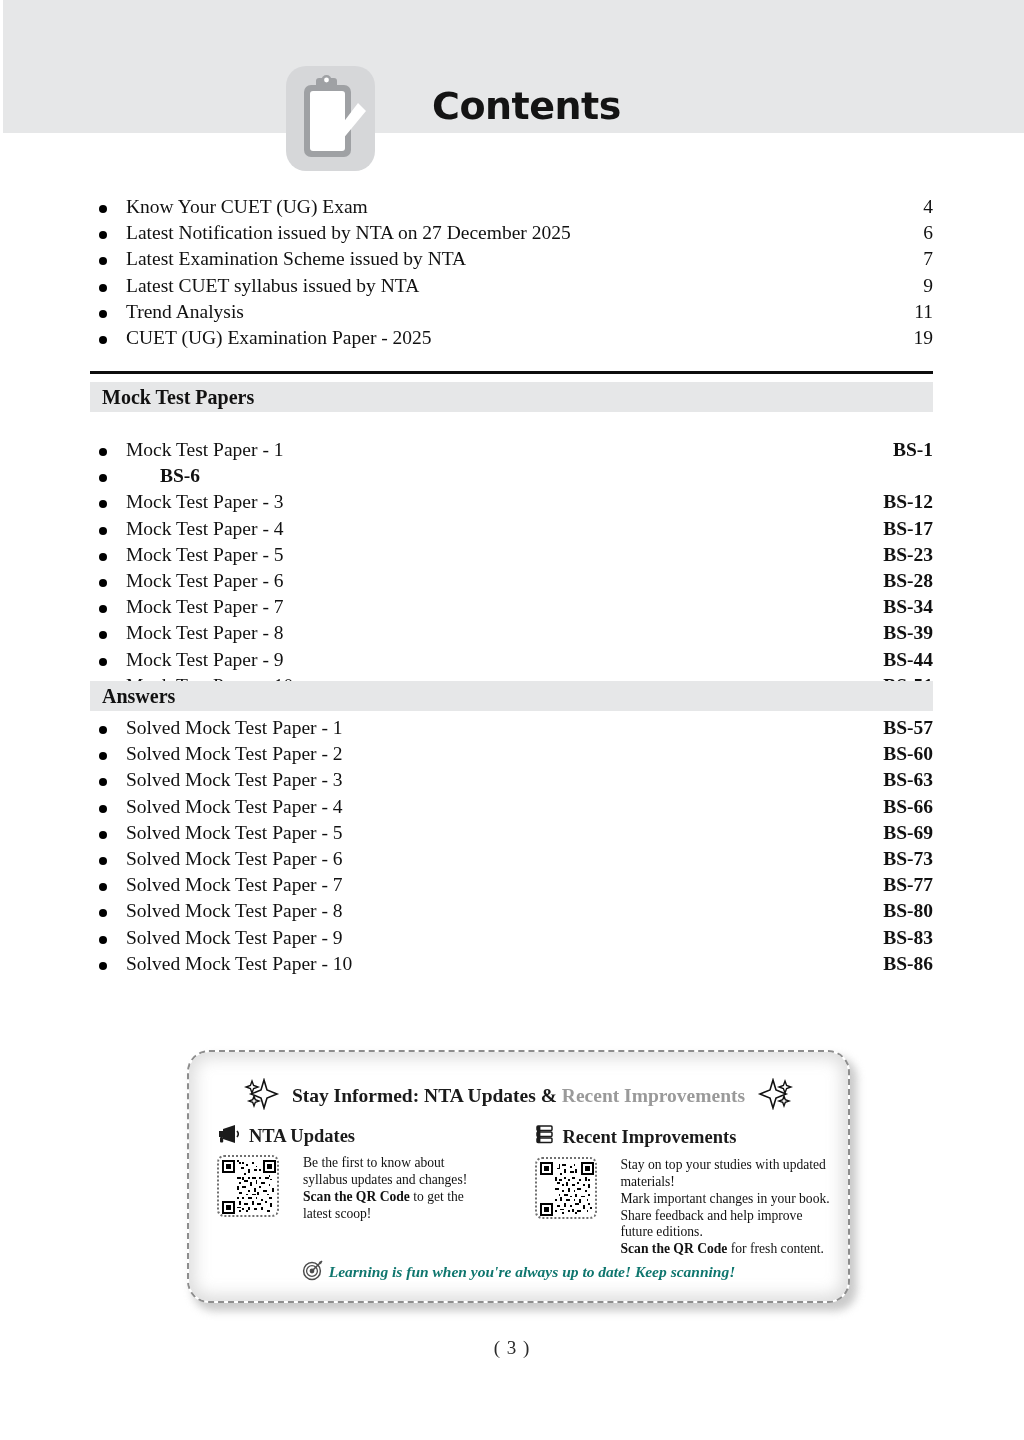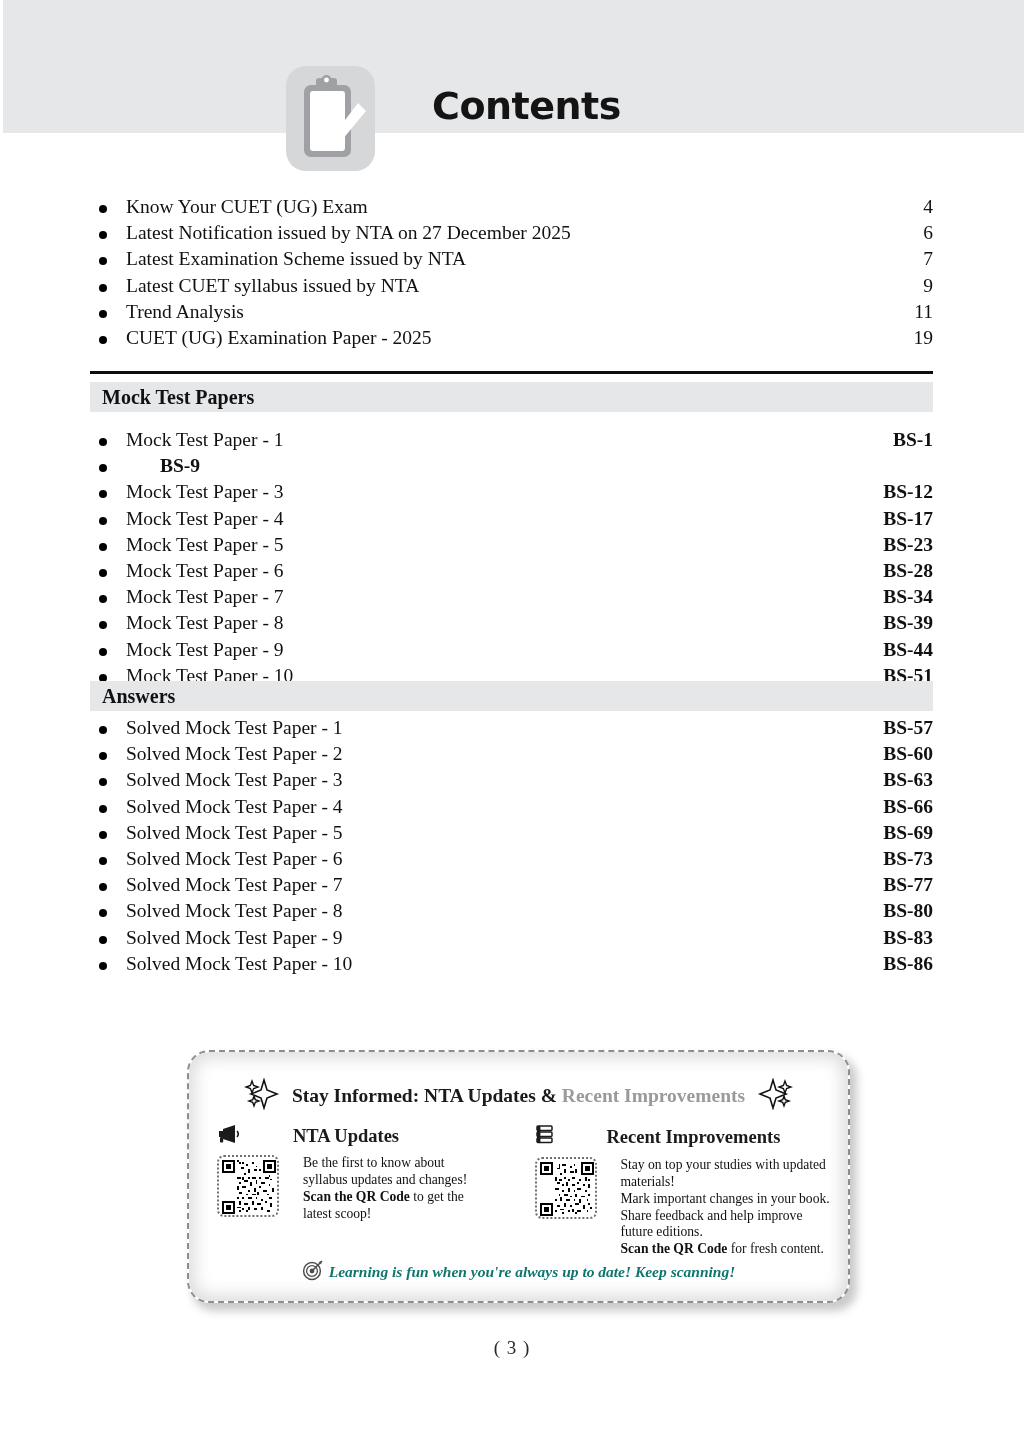--- a/index.html
+++ b/index.html
@@ -112,21 +112,21 @@
   .section-band .section-title {
     padding-left: 12px;
     font-size: 20px;
     font-weight: bold;
     color: #111;
     font-family: "Liberation Serif", serif;
   }
   #band-mock { top: 382px; text-align: right; }
   #band-answers { top: 681px; }
 
-  #mock-list { top: 429px; }
+  #mock-list { top: 439px; }
   #answers-list { top: 717px; }
 
   
   .promo-wrap {
     position: absolute;
     left: 187px;
     top: 1050px;
     width: 668px;
     height: 259px;
   }
@@ -191,21 +191,20 @@
     display: flex;
     align-items: center;
     gap: 8px;
     margin-bottom: 7px;
   }
   .col-head .col-title {
     font-size: 18.5px;
     font-weight: bold;
     color: #1b1b1b;
     white-space: nowrap;
-    margin-left: 44px;
   }
 
   .col-body { display: flex; gap: 24px; }
   .qr-holder {
     flex: 0 0 auto;
     width: 62px;
     height: 62px;
     border: 2px dotted #6f6f6f;
     border-radius: 7px;
     padding: 3px;
@@ -316,21 +315,21 @@
 </div>
 
 <div class="toc-block" id="mock-list">
   <div class="toc-row bs">
     <span class="bullet"></span>
     <span class="label">Mock Test Paper - 1</span>
     <span class="pageno">BS-1</span>
   </div>
   <div class="toc-row bs">
     <span class="bullet"></span>
-    <span class="pageno">BS-9</span>
+    <span class="pageno">BS-6</span>
   </div>
   <div class="toc-row bs">
     <span class="bullet"></span>
     <span class="label">Mock Test Paper - 3</span>
     <span class="pageno">BS-12</span>
   </div>
   <div class="toc-row bs">
     <span class="bullet"></span>
     <span class="label">Mock Test Paper - 4</span>
     <span class="pageno">BS-17</span>

